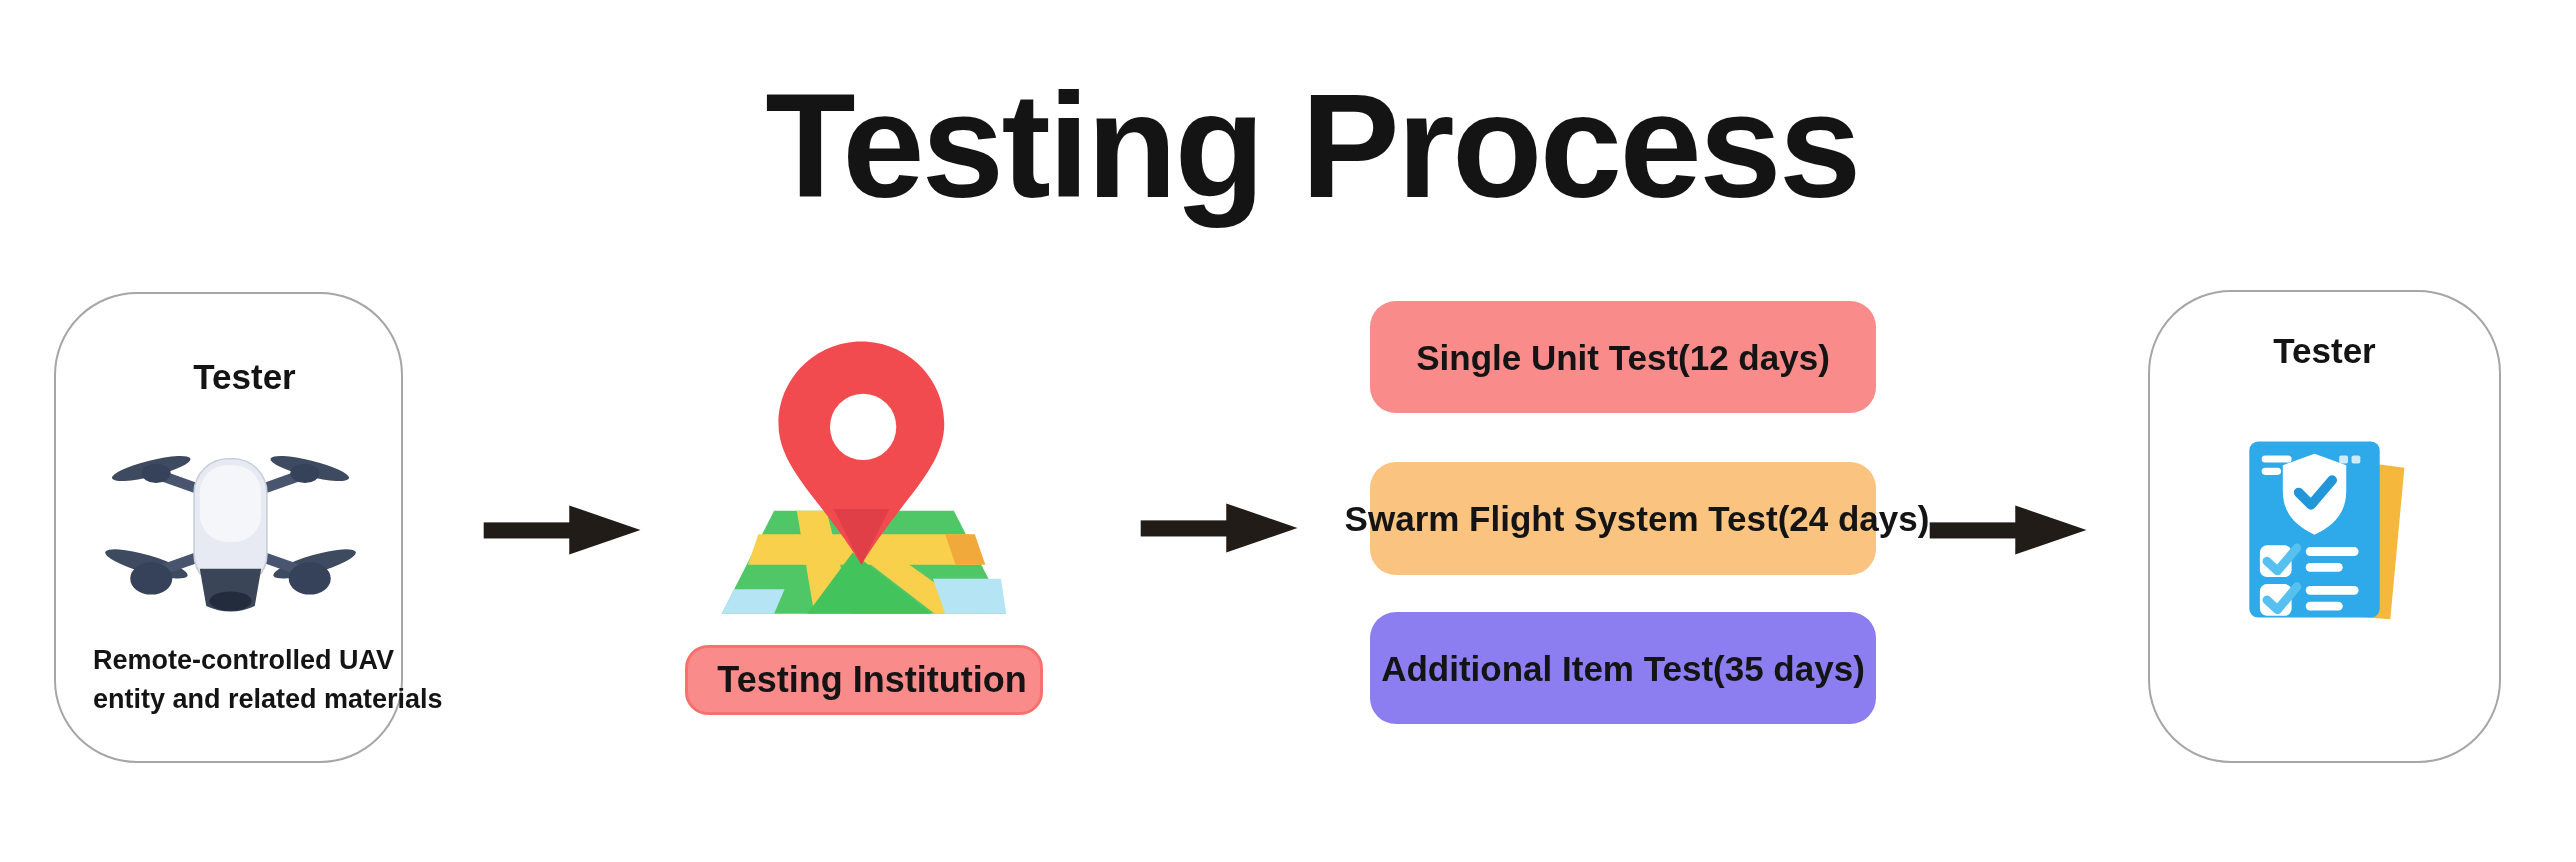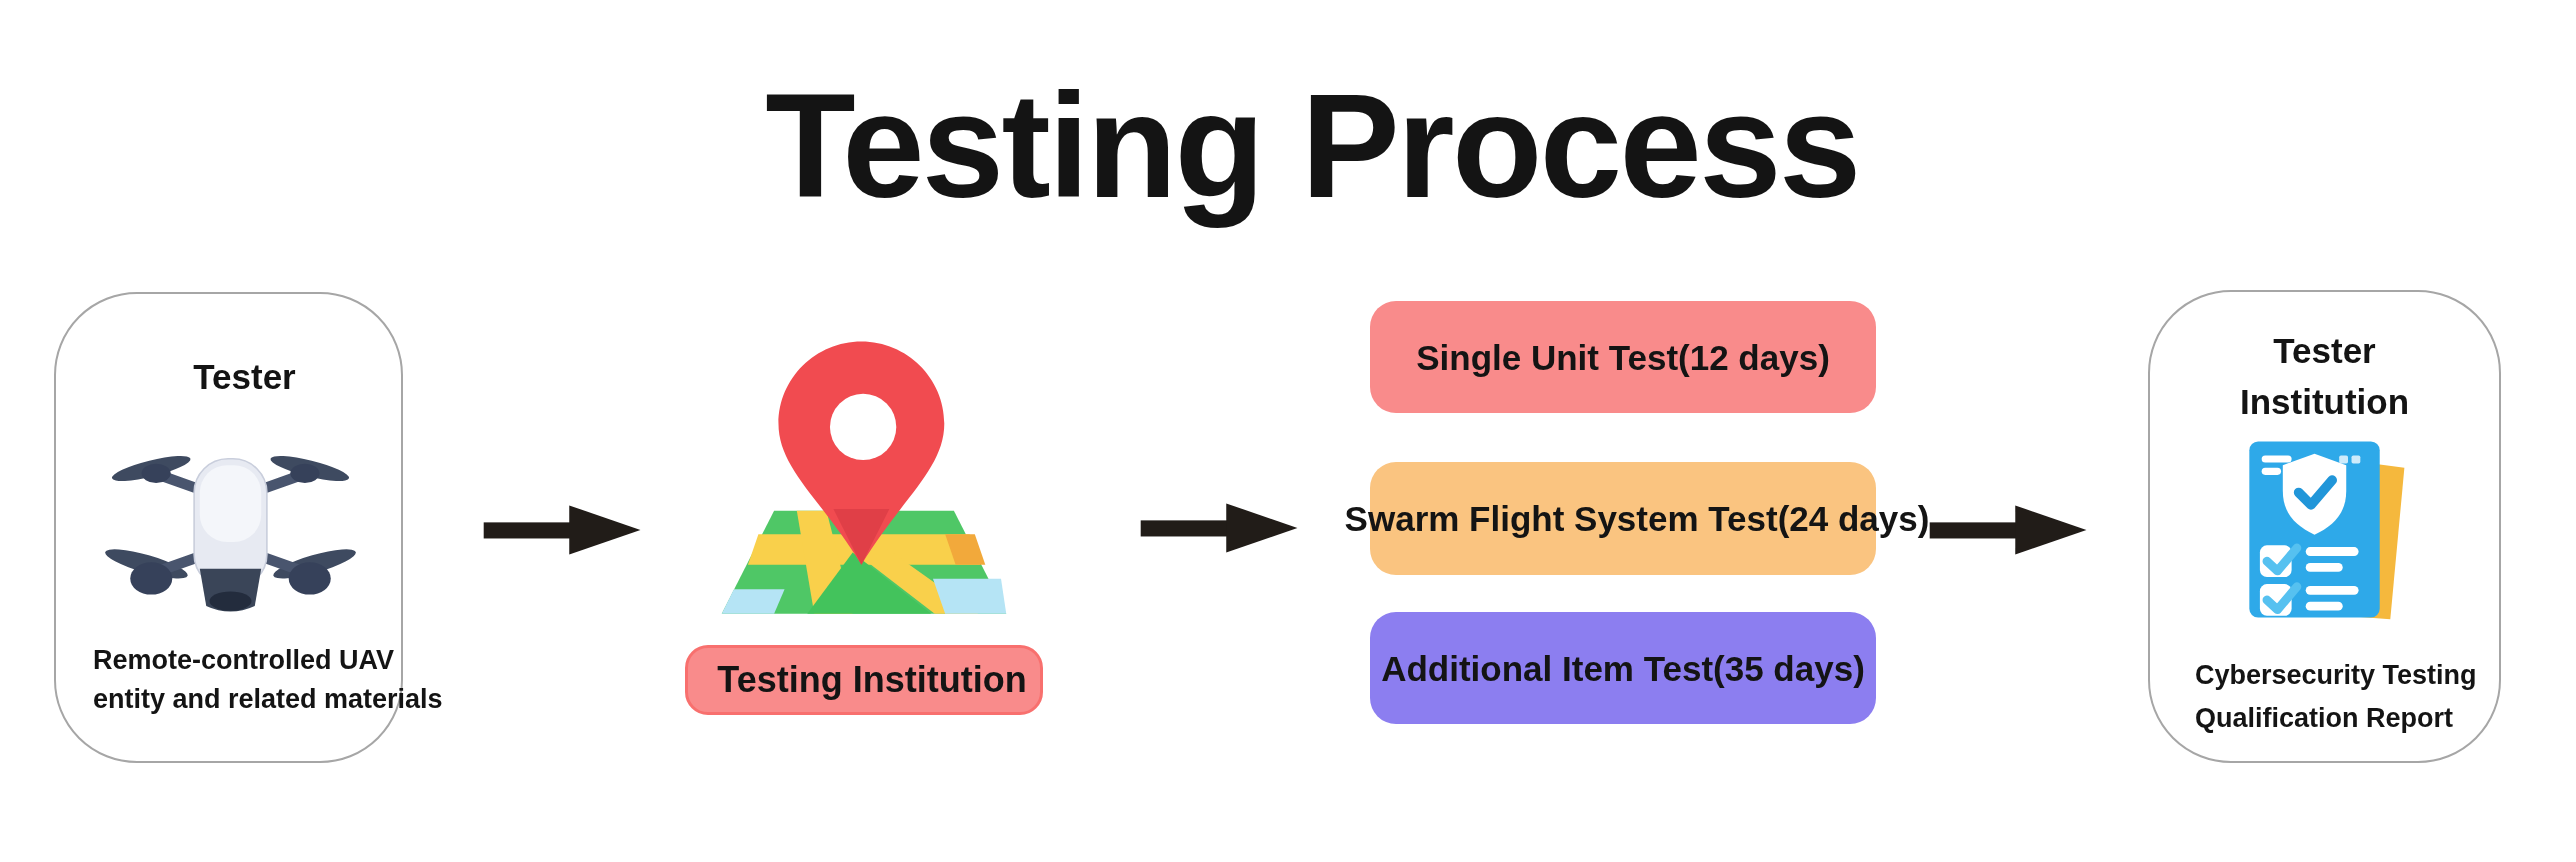--- a/index.html
+++ b/index.html
@@ -194,21 +194,20 @@
   </div>
 
   <svg class="flow-arrow arrow-3" viewBox="0 0 190 64" aria-hidden="true">
     <rect x="2" y="23" width="108" height="19" fill="#211C18"></rect>
     <polygon points="103,3 187,32 103,61" fill="#211C18"></polygon>
   </svg>
 
   <div class="rounded-card inst-box">
     <div class="card-title card-title-2line">
       <div>Tester</div>
-      <div>Institution</div>
     </div>
 
     <svg class="report-svg" viewBox="0 0 210 220" aria-hidden="true">
 
       <polygon points="100,28 190,40 174,212 94,206" fill="#F5B83D"></polygon>
 
       <rect x="14" y="10" width="148" height="200" rx="10" fill="#2EA9E9"></rect>
 
       <rect x="28" y="26" width="34" height="8" rx="4" fill="#ffffff"></rect>
       <rect x="28" y="40" width="22" height="8" rx="4" fill="#ffffff"></rect>
@@ -222,20 +221,16 @@
       <path d="M34 146 L46 157 L68 131" stroke="#56C1F0" stroke-width="10" fill="none" stroke-linecap="round" stroke-linejoin="round"></path>
       <rect x="78" y="130" width="60" height="10" rx="5" fill="#ffffff"></rect>
       <rect x="78" y="148" width="42" height="10" rx="5" fill="#ffffff"></rect>
 
       <rect x="26" y="172" width="36" height="36" rx="8" fill="#ffffff"></rect>
       <path d="M34 190 L46 201 L68 175" stroke="#56C1F0" stroke-width="10" fill="none" stroke-linecap="round" stroke-linejoin="round"></path>
       <rect x="78" y="174" width="60" height="10" rx="5" fill="#ffffff"></rect>
       <rect x="78" y="192" width="42" height="10" rx="5" fill="#ffffff"></rect>
     </svg>
 
-    <div class="card-caption">
-      <div>Cybersecurity Testing</div>
-      <div>Qualification Report</div>
-    </div>
   </div>
 
 </div>
 
 
 </body></html>

